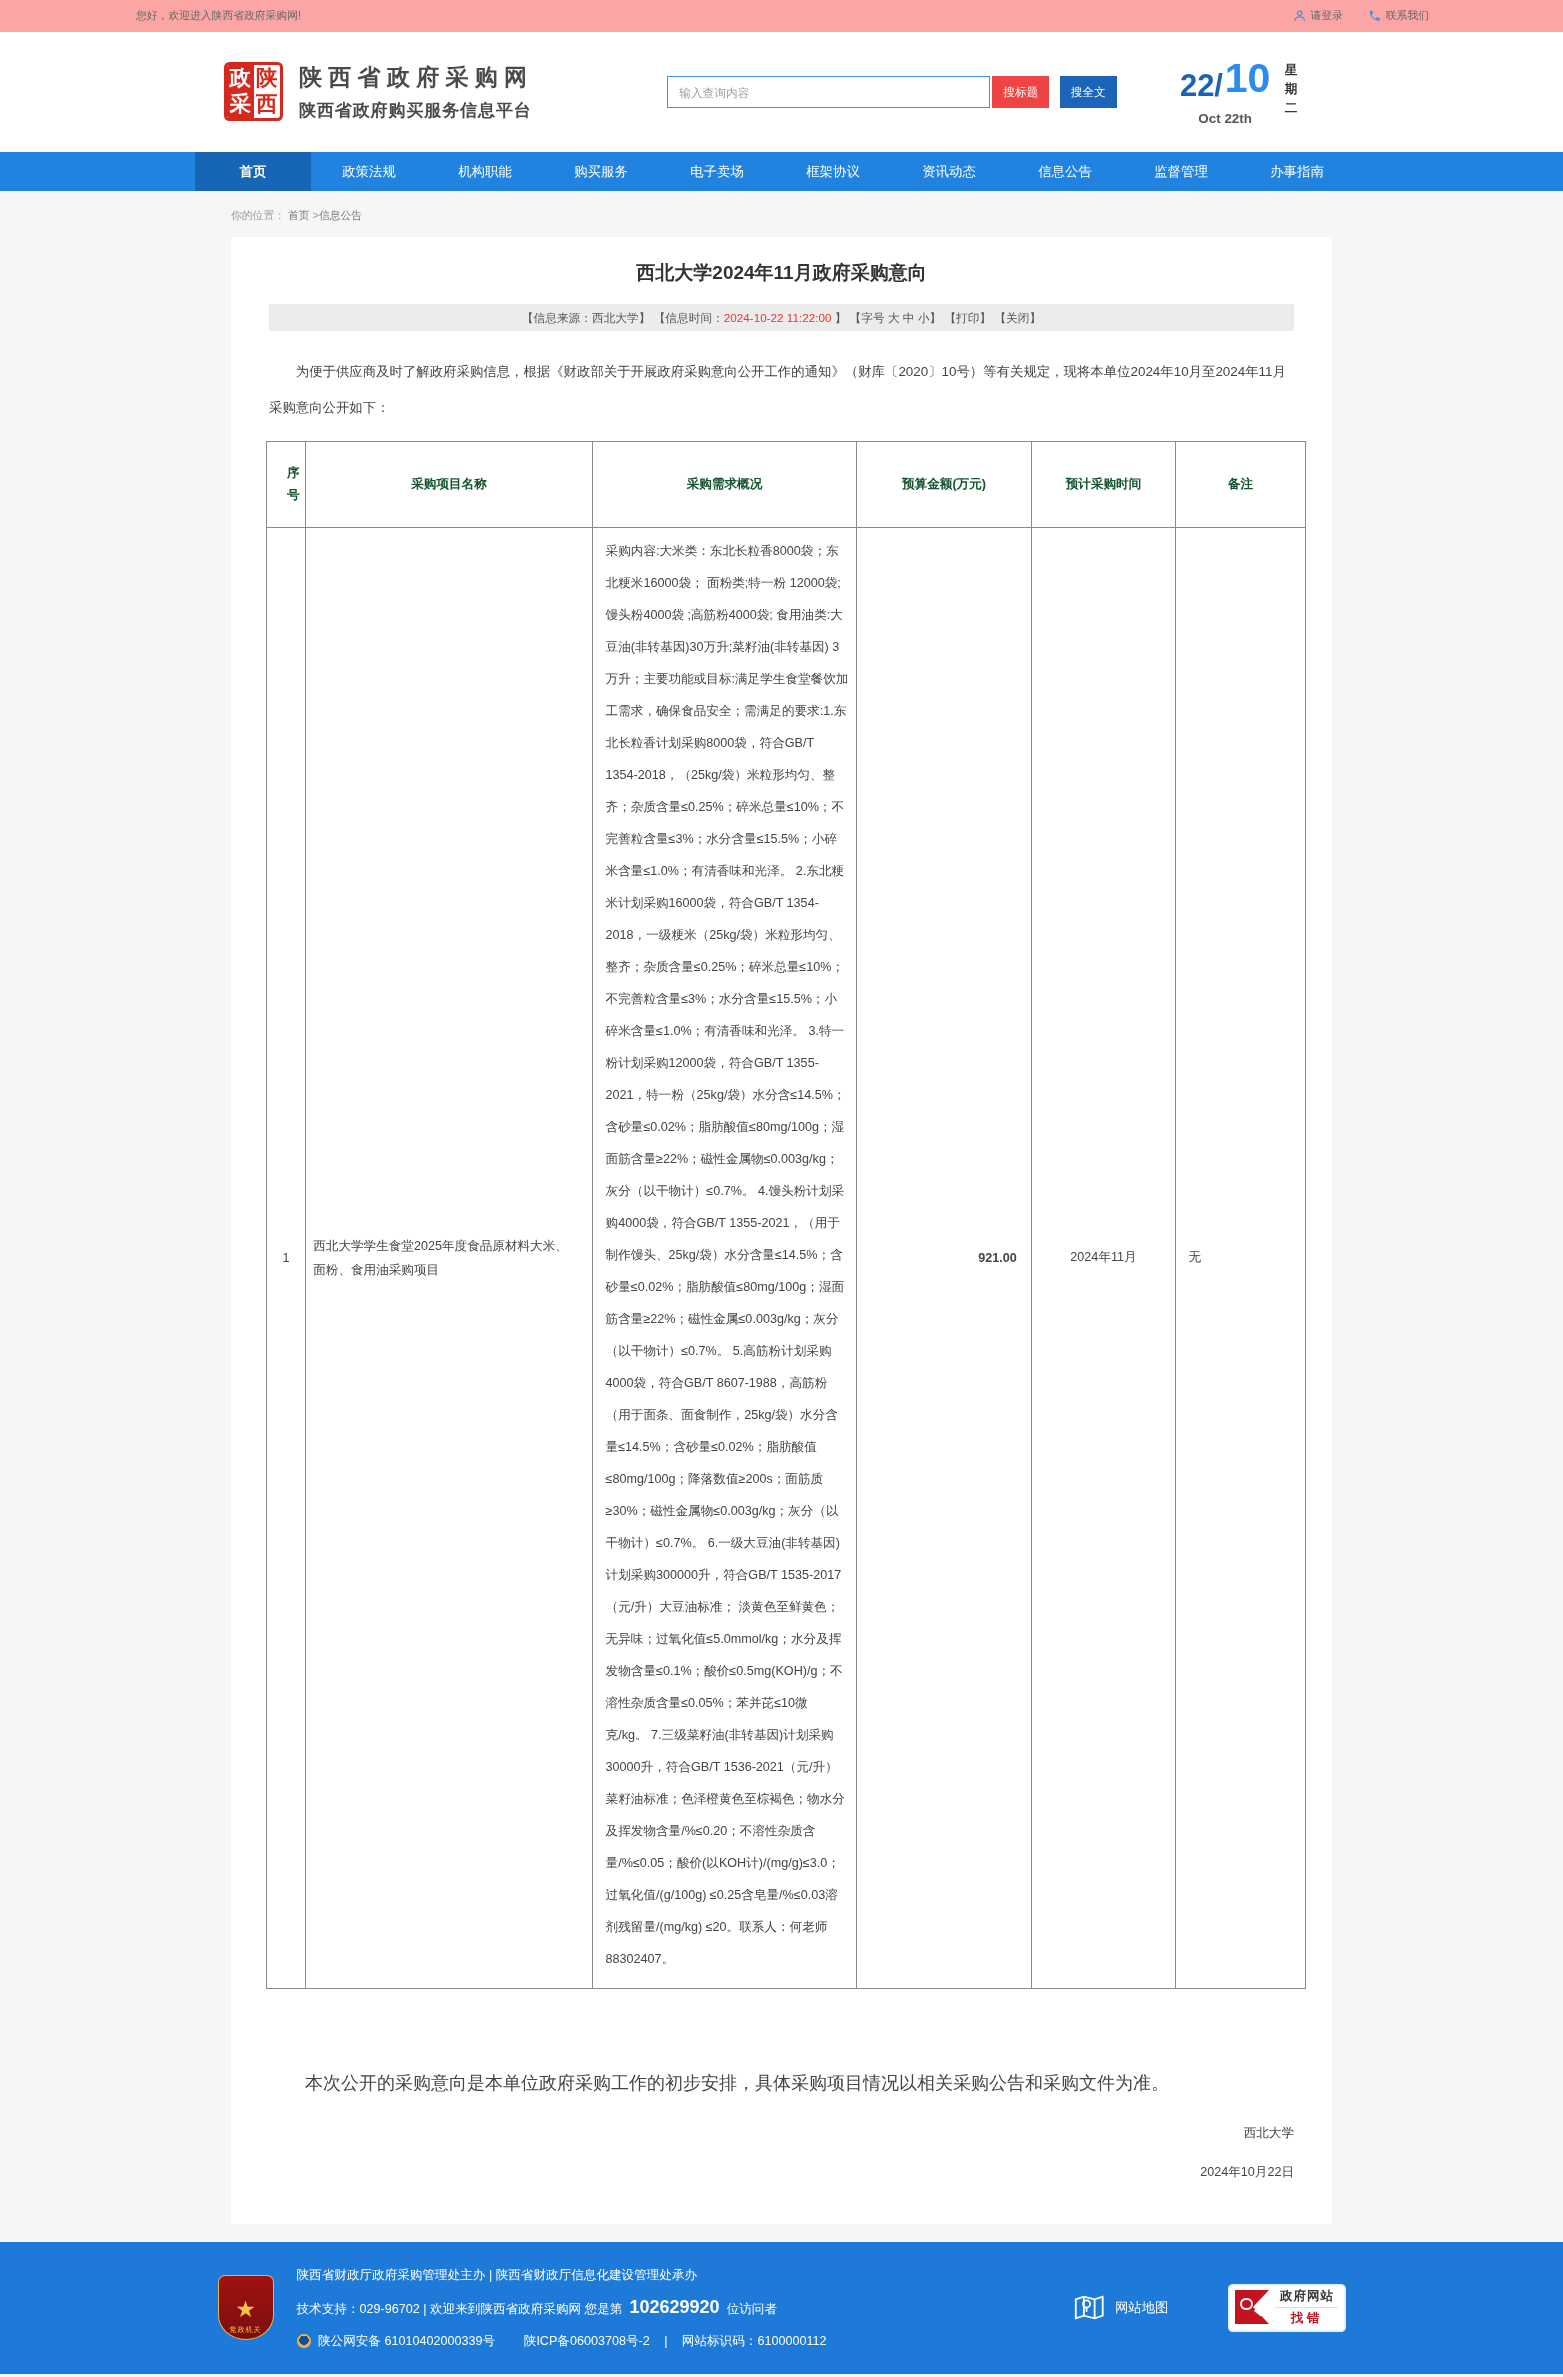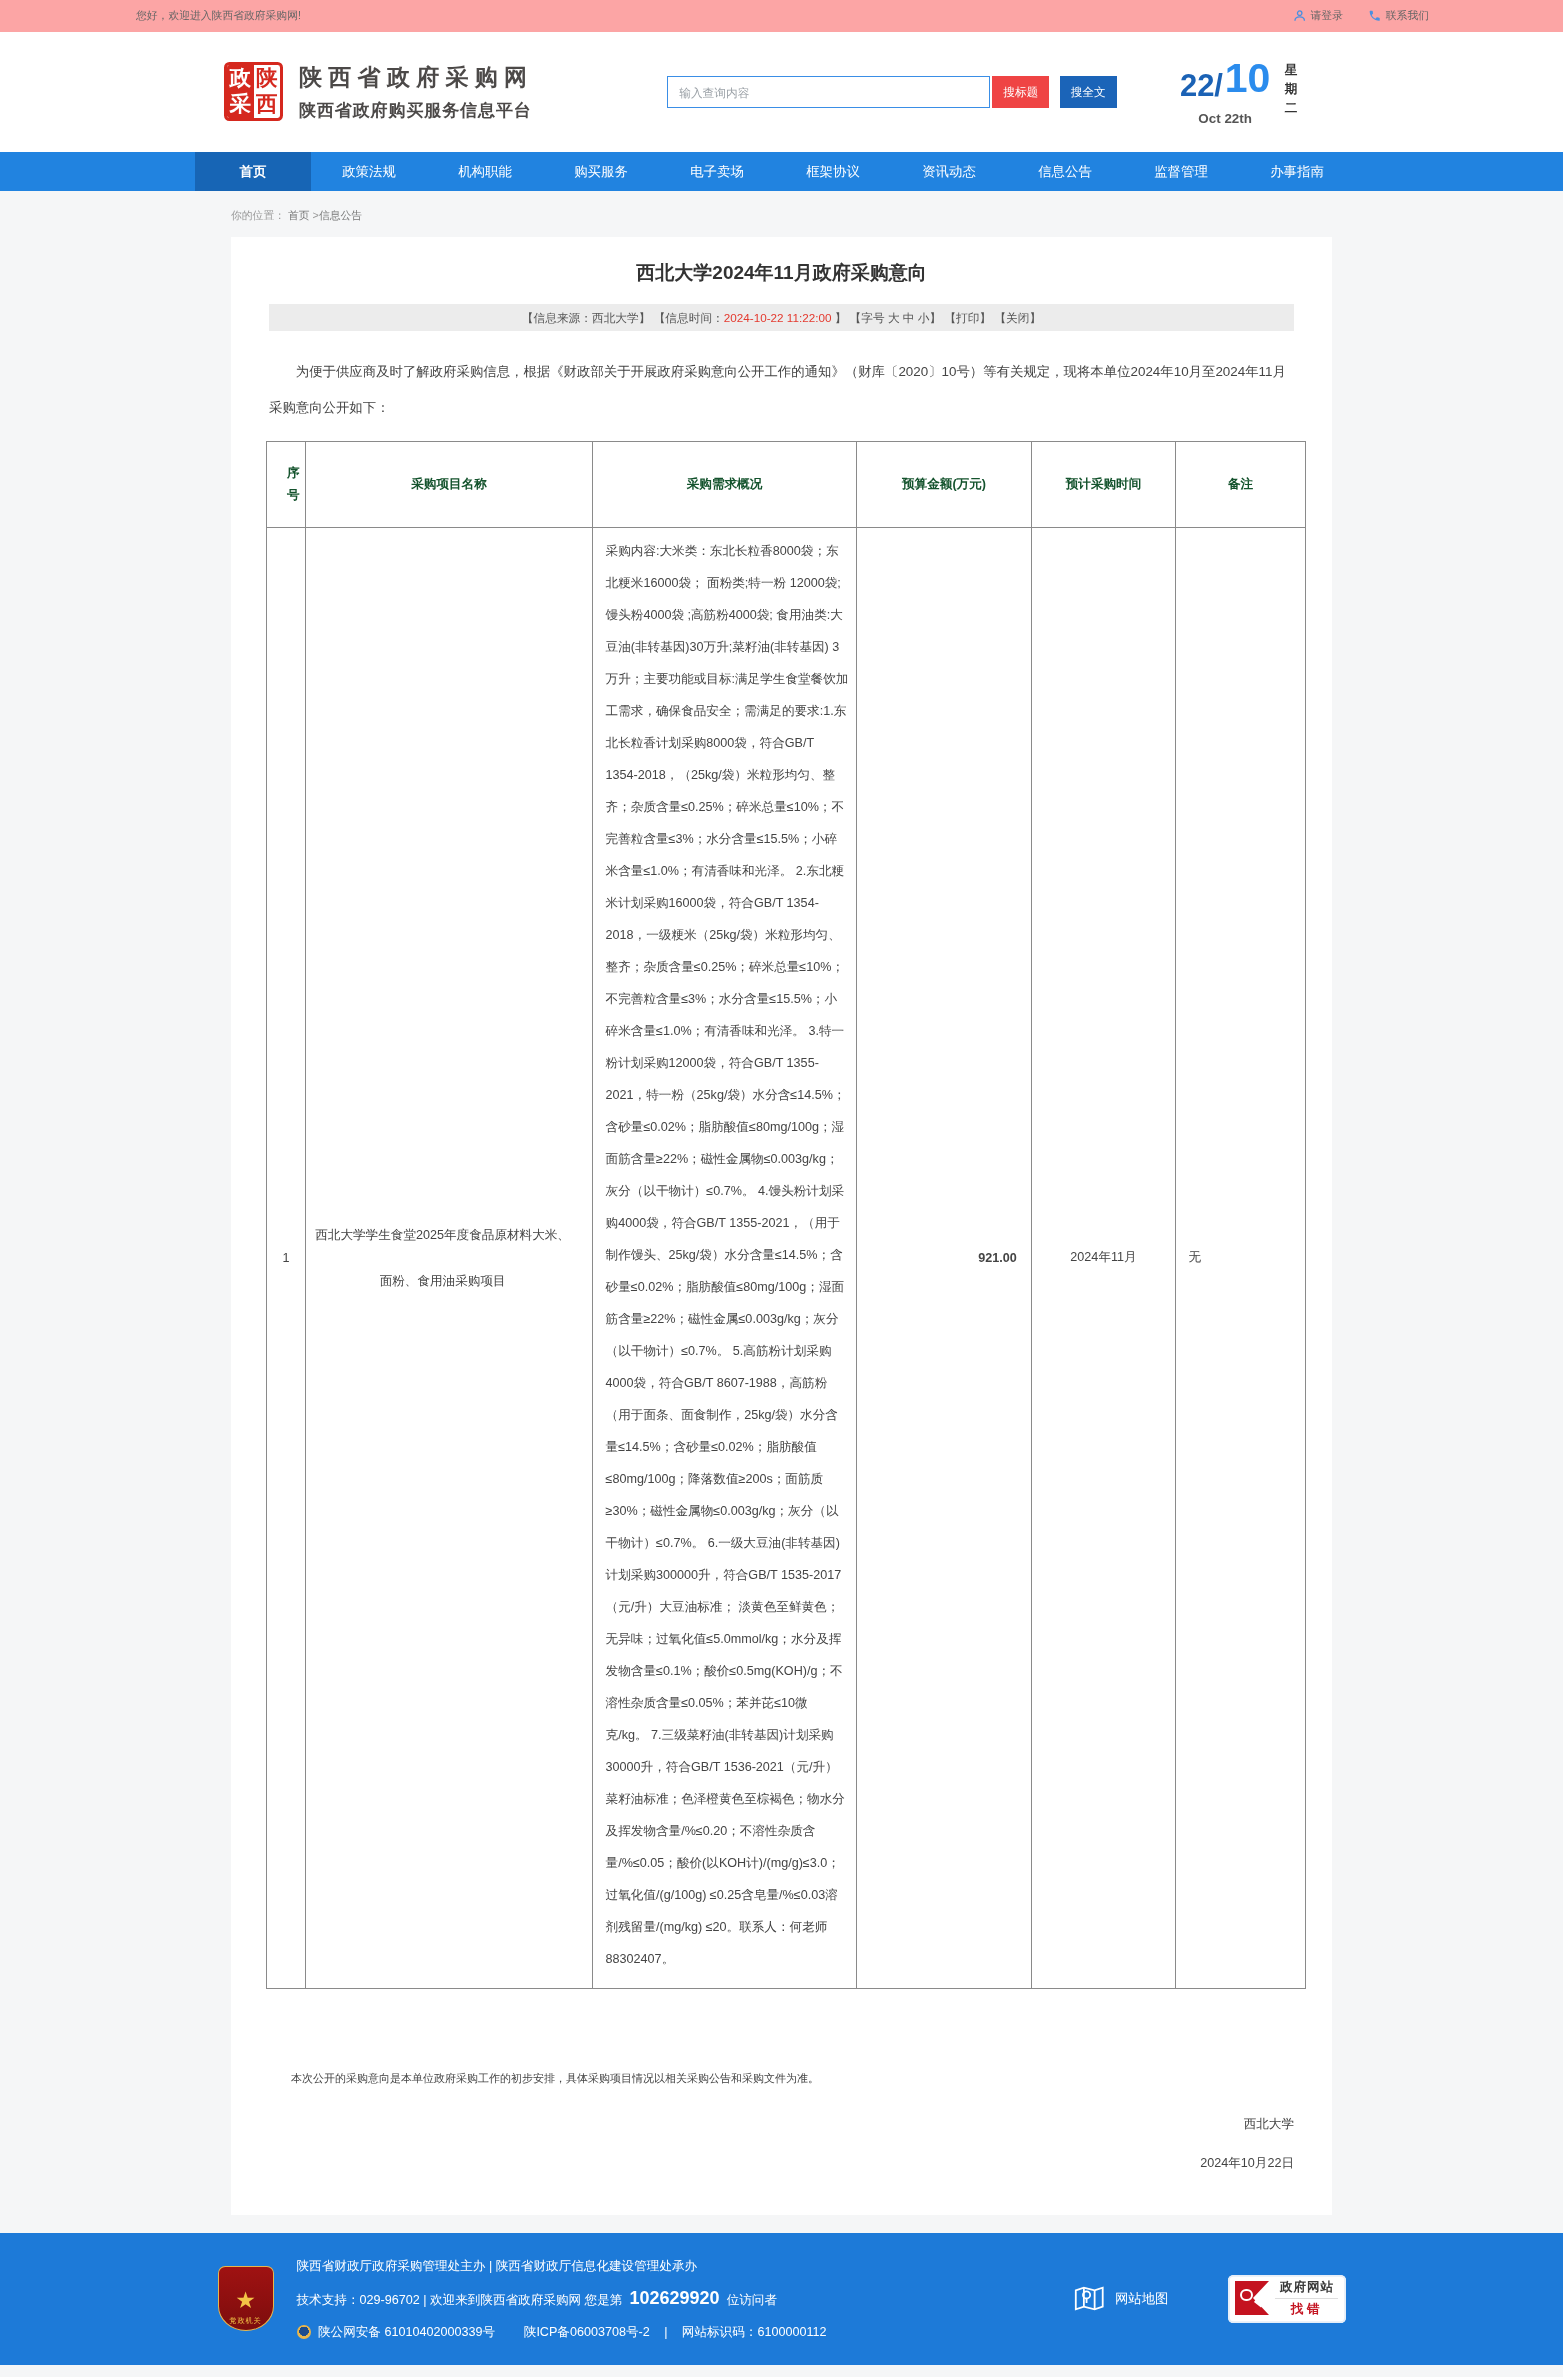--- a/index.html
+++ b/index.html
@@ -50,27 +50,27 @@
   .article-title { text-align:center; font-size:19px; font-weight:bold; color:#333; }
   .meta-bar { margin:18px 38px 0 38px; background:#ececec; height:27px; line-height:27px; text-align:center; font-size:11.7px; color:#555; }
   .meta-bar .mt-red { color:#e4392e; }
   .meta-bar .mt-link { cursor:pointer; }
   .intro { margin:23px 38px 0 38px; font-size:13.4px; color:#444; line-height:36px; text-indent:2em; }
 
   table.po { border-collapse:collapse; table-layout:fixed; margin:14.3px 0 0 35px; width:1039px; }
   table.po th, table.po td { border:0.9px solid #8a8a8a; font-size:12.6px; color:#444; }
   table.po th { height:66px; font-weight:bold; color:#14532d; text-align:center; padding:20px; line-height:1.8; }
   td.c-no { text-align:center; vertical-align:middle; }
-  td.c-name { text-align:center; vertical-align:middle; padding:5.4px 20px 5.4px 7.2px; line-height:46px; }
+  td.c-name { text-align:left; vertical-align:middle; padding:5.4px 20px 5.4px 7.2px; line-height:24px; }
   td.c-demand { text-align:left; vertical-align:top; padding:7.2px 7.2px 12.6px 12.6px; line-height:32px; color:#555; }
   td.c-budget { text-align:right; vertical-align:middle; padding-right:14.3px;font-weight:bold; }
   td.c-time { text-align:center; vertical-align:middle; }
   td.c-remark { text-align:left; vertical-align:middle; padding-left:12.6px; }
 
-  .closing { margin:82px 38px 0 38px; font-size:11px; color:#444; text-indent:2em; }
+  .closing { margin:82px 38px 0 38px; font-size:18px; color:#444; text-indent:2em; }
   .signature { margin:30.5px 38px 0 0; text-align:right; font-size:12.6px; color:#444; }
   .sign-date { margin:21.5px 38px 0 0; text-align:right; font-size:12.6px; color:#444; }
 
   
   .footer { margin-top:18px; background:#1d7ad8; height:132px; color:#fff; }
   .footer-inner { width:1128px; margin:0 auto; display:flex; align-items:center; height:100%; }
   .emblem { width:56px; height:65px; background:linear-gradient(#a01212,#7d0d0d); border:1.8px solid #e8b64c; border-radius:7.2px 7.2px 50% 50% / 7.2px 7.2px 38% 38%; display:flex; flex-direction:column; align-items:center; justify-content:flex-end; padding-bottom:4.5px; flex:none; }
   .emblem .star { color:#f3c447; font-size:23px; line-height:1; margin-bottom:3.6px; }
   .emblem .em-text { color:#f3c447; font-size:7.2px; letter-spacing:0.9px; }
   .footer-lines { margin-left:23px; font-size:12.6px; line-height:32px; }

